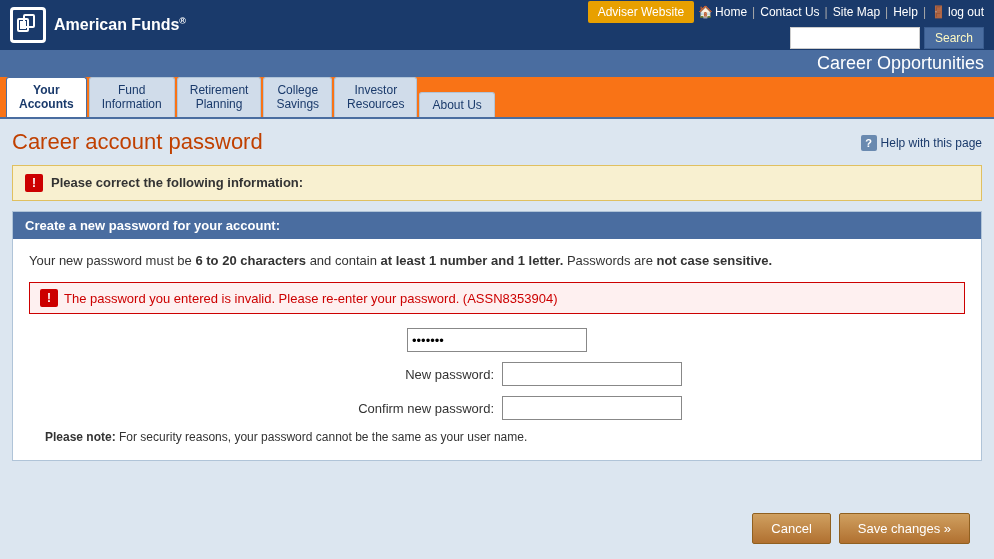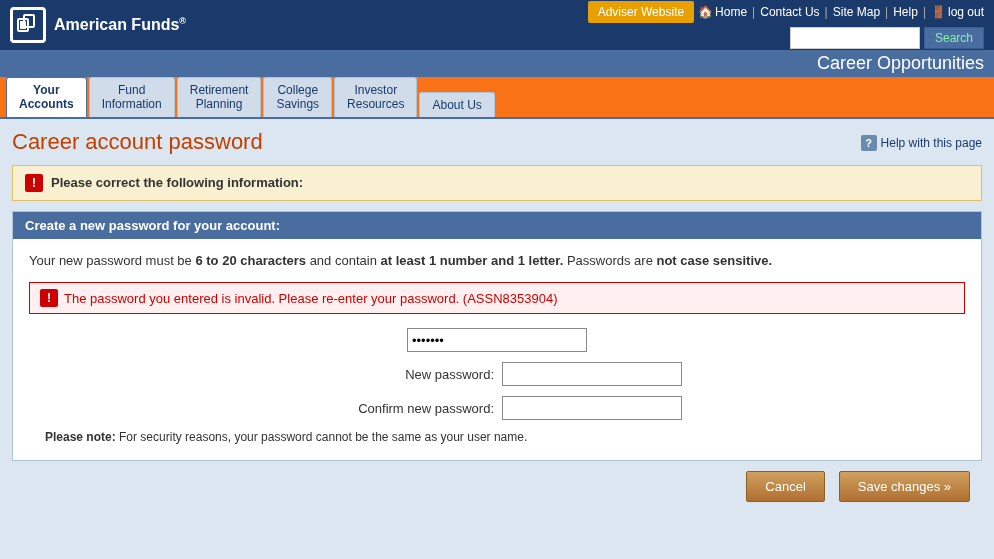--- a/index.html
+++ b/index.html
@@ -80,21 +80,21 @@
     }
     .search-input {
       width: 130px;
       height: 22px;
       border: 1px solid #ccc;
       padding: 2px 4px;
       font-size: 12px;
     }
     .search-btn {
       background: #4a6da0;
-      color: #86efac;
+      color: #fef9c3;
       border: 1px solid #3a5d90;
       padding: 2px 10px;
       font-size: 12px;
       cursor: pointer;
       height: 22px;
     }
 
     
     .subheader {
       background: #4a6da0;
@@ -266,22 +266,23 @@
       font-size: 12px;
       color: #333;
       margin-top: 8px;
       padding-left: 16px;
     }
 
     
     .button-row {
       display: flex;
       justify-content: flex-end;
-      gap: 14px;
+      gap: 8px;
       padding: 10px 12px 4px 12px;
+      margin-top: 42px;
     }
     .btn-cancel {
       background: linear-gradient(to bottom, #d0a060, #b07030);
       color: white;
       border: 1px solid #906020;
       padding: 7px 18px;
       font-size: 13px;
       cursor: pointer;
       border-radius: 2px;
     }

